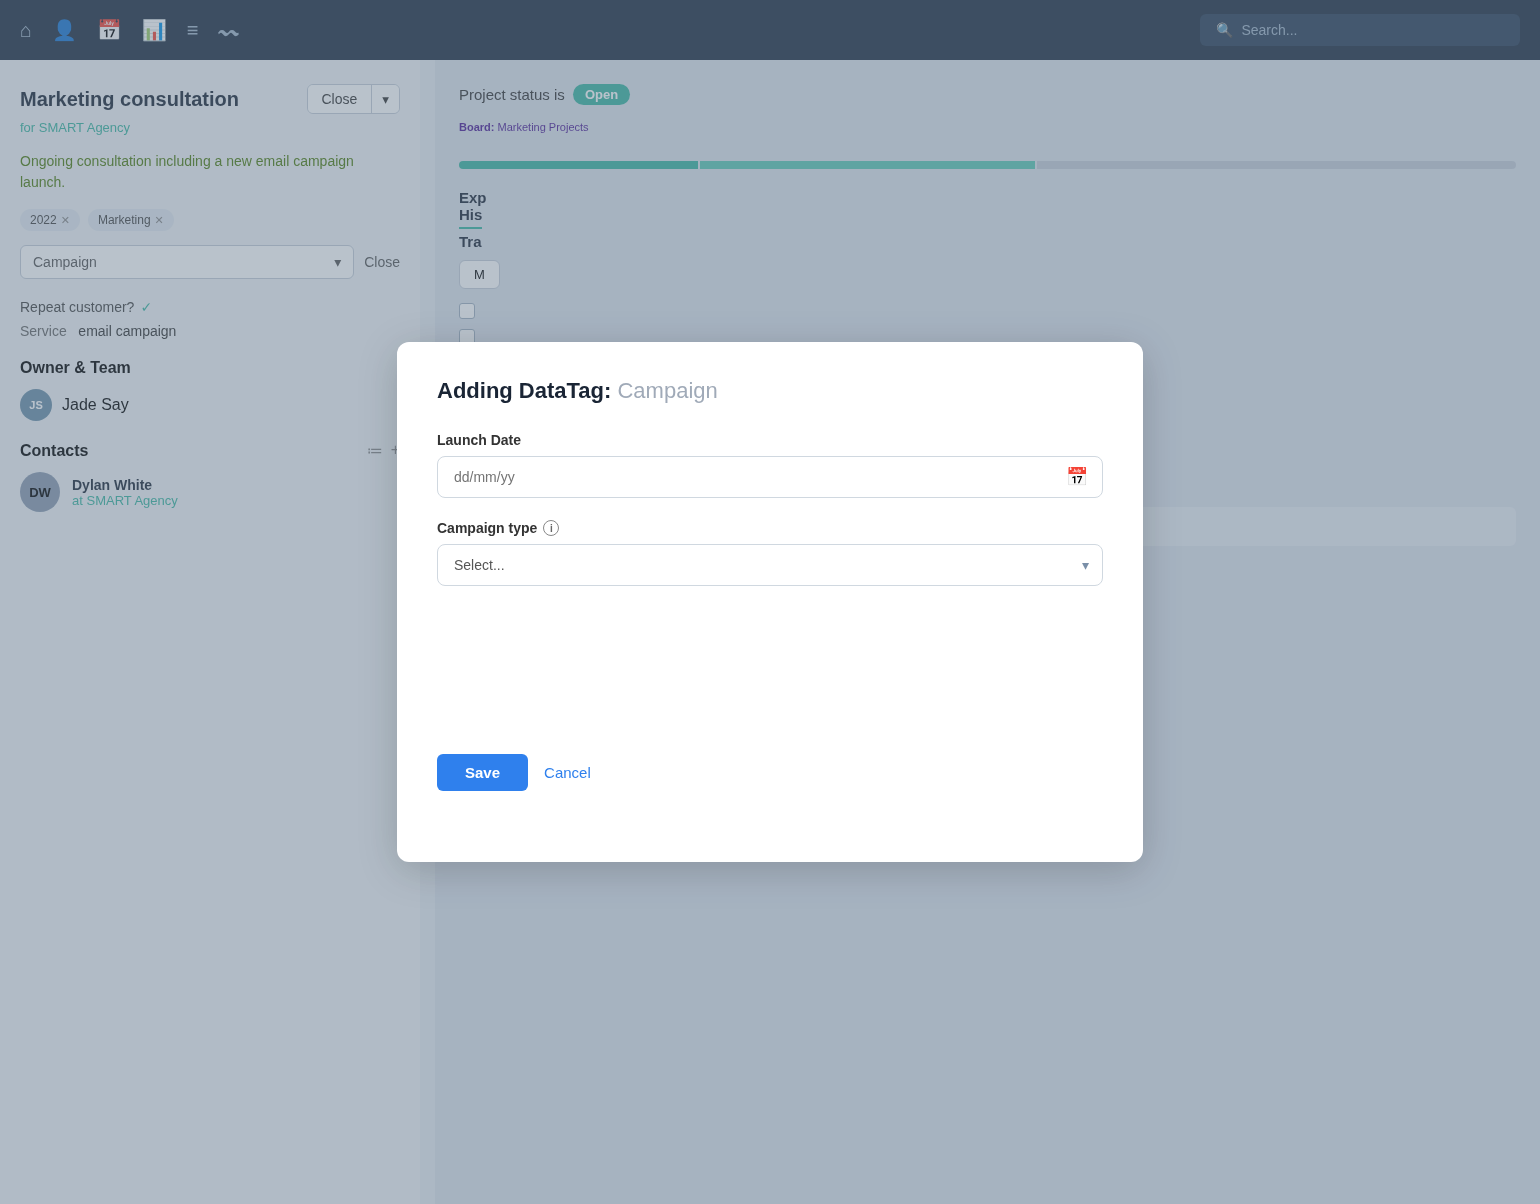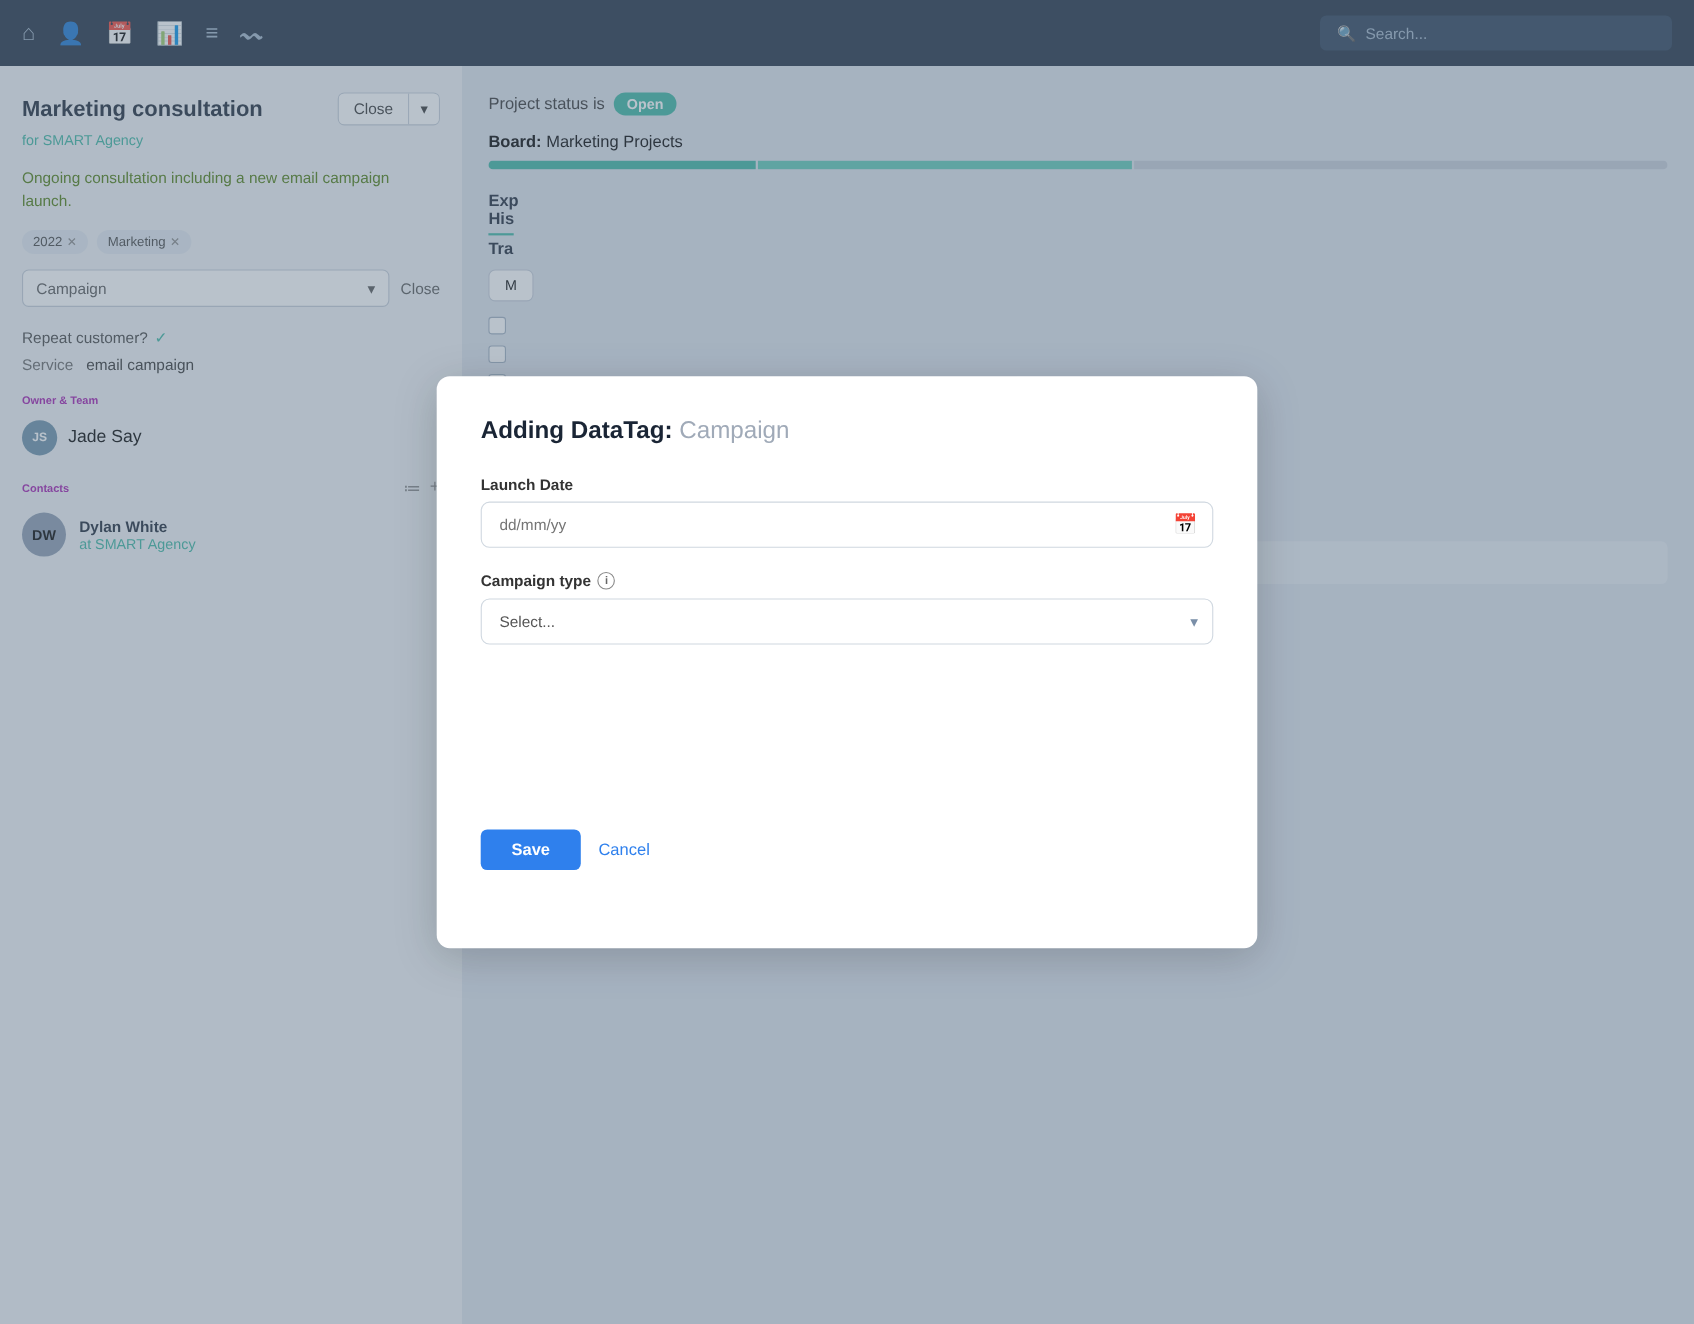--- a/index.html
+++ b/index.html
@@ -36,20 +36,21 @@
       color: #a0b4c8;
       font-size: 14px;
       width: 100%;
     }
     .search-bar input::placeholder { color: #a0b4c8; }
 
     
     .main-layout {
       display: flex;
       height: calc(100vh - 60px);
+      gap: 15px;
     }
 
     
     .sidebar {
       width: 420px;
       background: #f0f3f6;
       padding: 24px 20px;
       overflow-y: auto;
       flex-shrink: 0;
     }
@@ -132,21 +133,21 @@
       margin-bottom: 8px;
     }
     .check-mark { color: #3ab5a0; font-size: 14px; }
     .service-row {
       font-size: 14px;
       color: #444;
       margin-bottom: 20px;
     }
     .service-label { color: #666; }
     .service-value { color: #333; }
-    .section-title { font-size: 10px; font-weight: 700; color: #a21caf; margin-bottom: 12px; }
+    .section-title { font-size: 16px; font-weight: 700; color: #000000; margin-bottom: 12px; }
     .owner-item {
       display: flex;
       align-items: center;
       gap: 10px;
       margin-bottom: 20px;
     }
     .avatar-sm {
       width: 32px;
       height: 32px;
       border-radius: 50%;
@@ -203,21 +204,21 @@
       color: #333;
     }
     .status-badge {
       background: #3ab5a0;
       color: white;
       padding: 3px 12px;
       border-radius: 12px;
       font-size: 13px;
       font-weight: 600;
     }
-    .board-row { font-size: 15px; color: #000000; margin-bottom: 8px; }
+    .board-row { font-size: 11px; color: #4c1d95; margin-bottom: 28px; }
     .board-label { font-weight: 700; }
     .progress-bar {
       display: flex;
       height: 8px;
       border-radius: 4px;
       overflow: hidden;
       margin-bottom: 20px;
       gap: 2px;
     }
     .progress-seg1 { flex: 1; background: #3ab5a0; }

